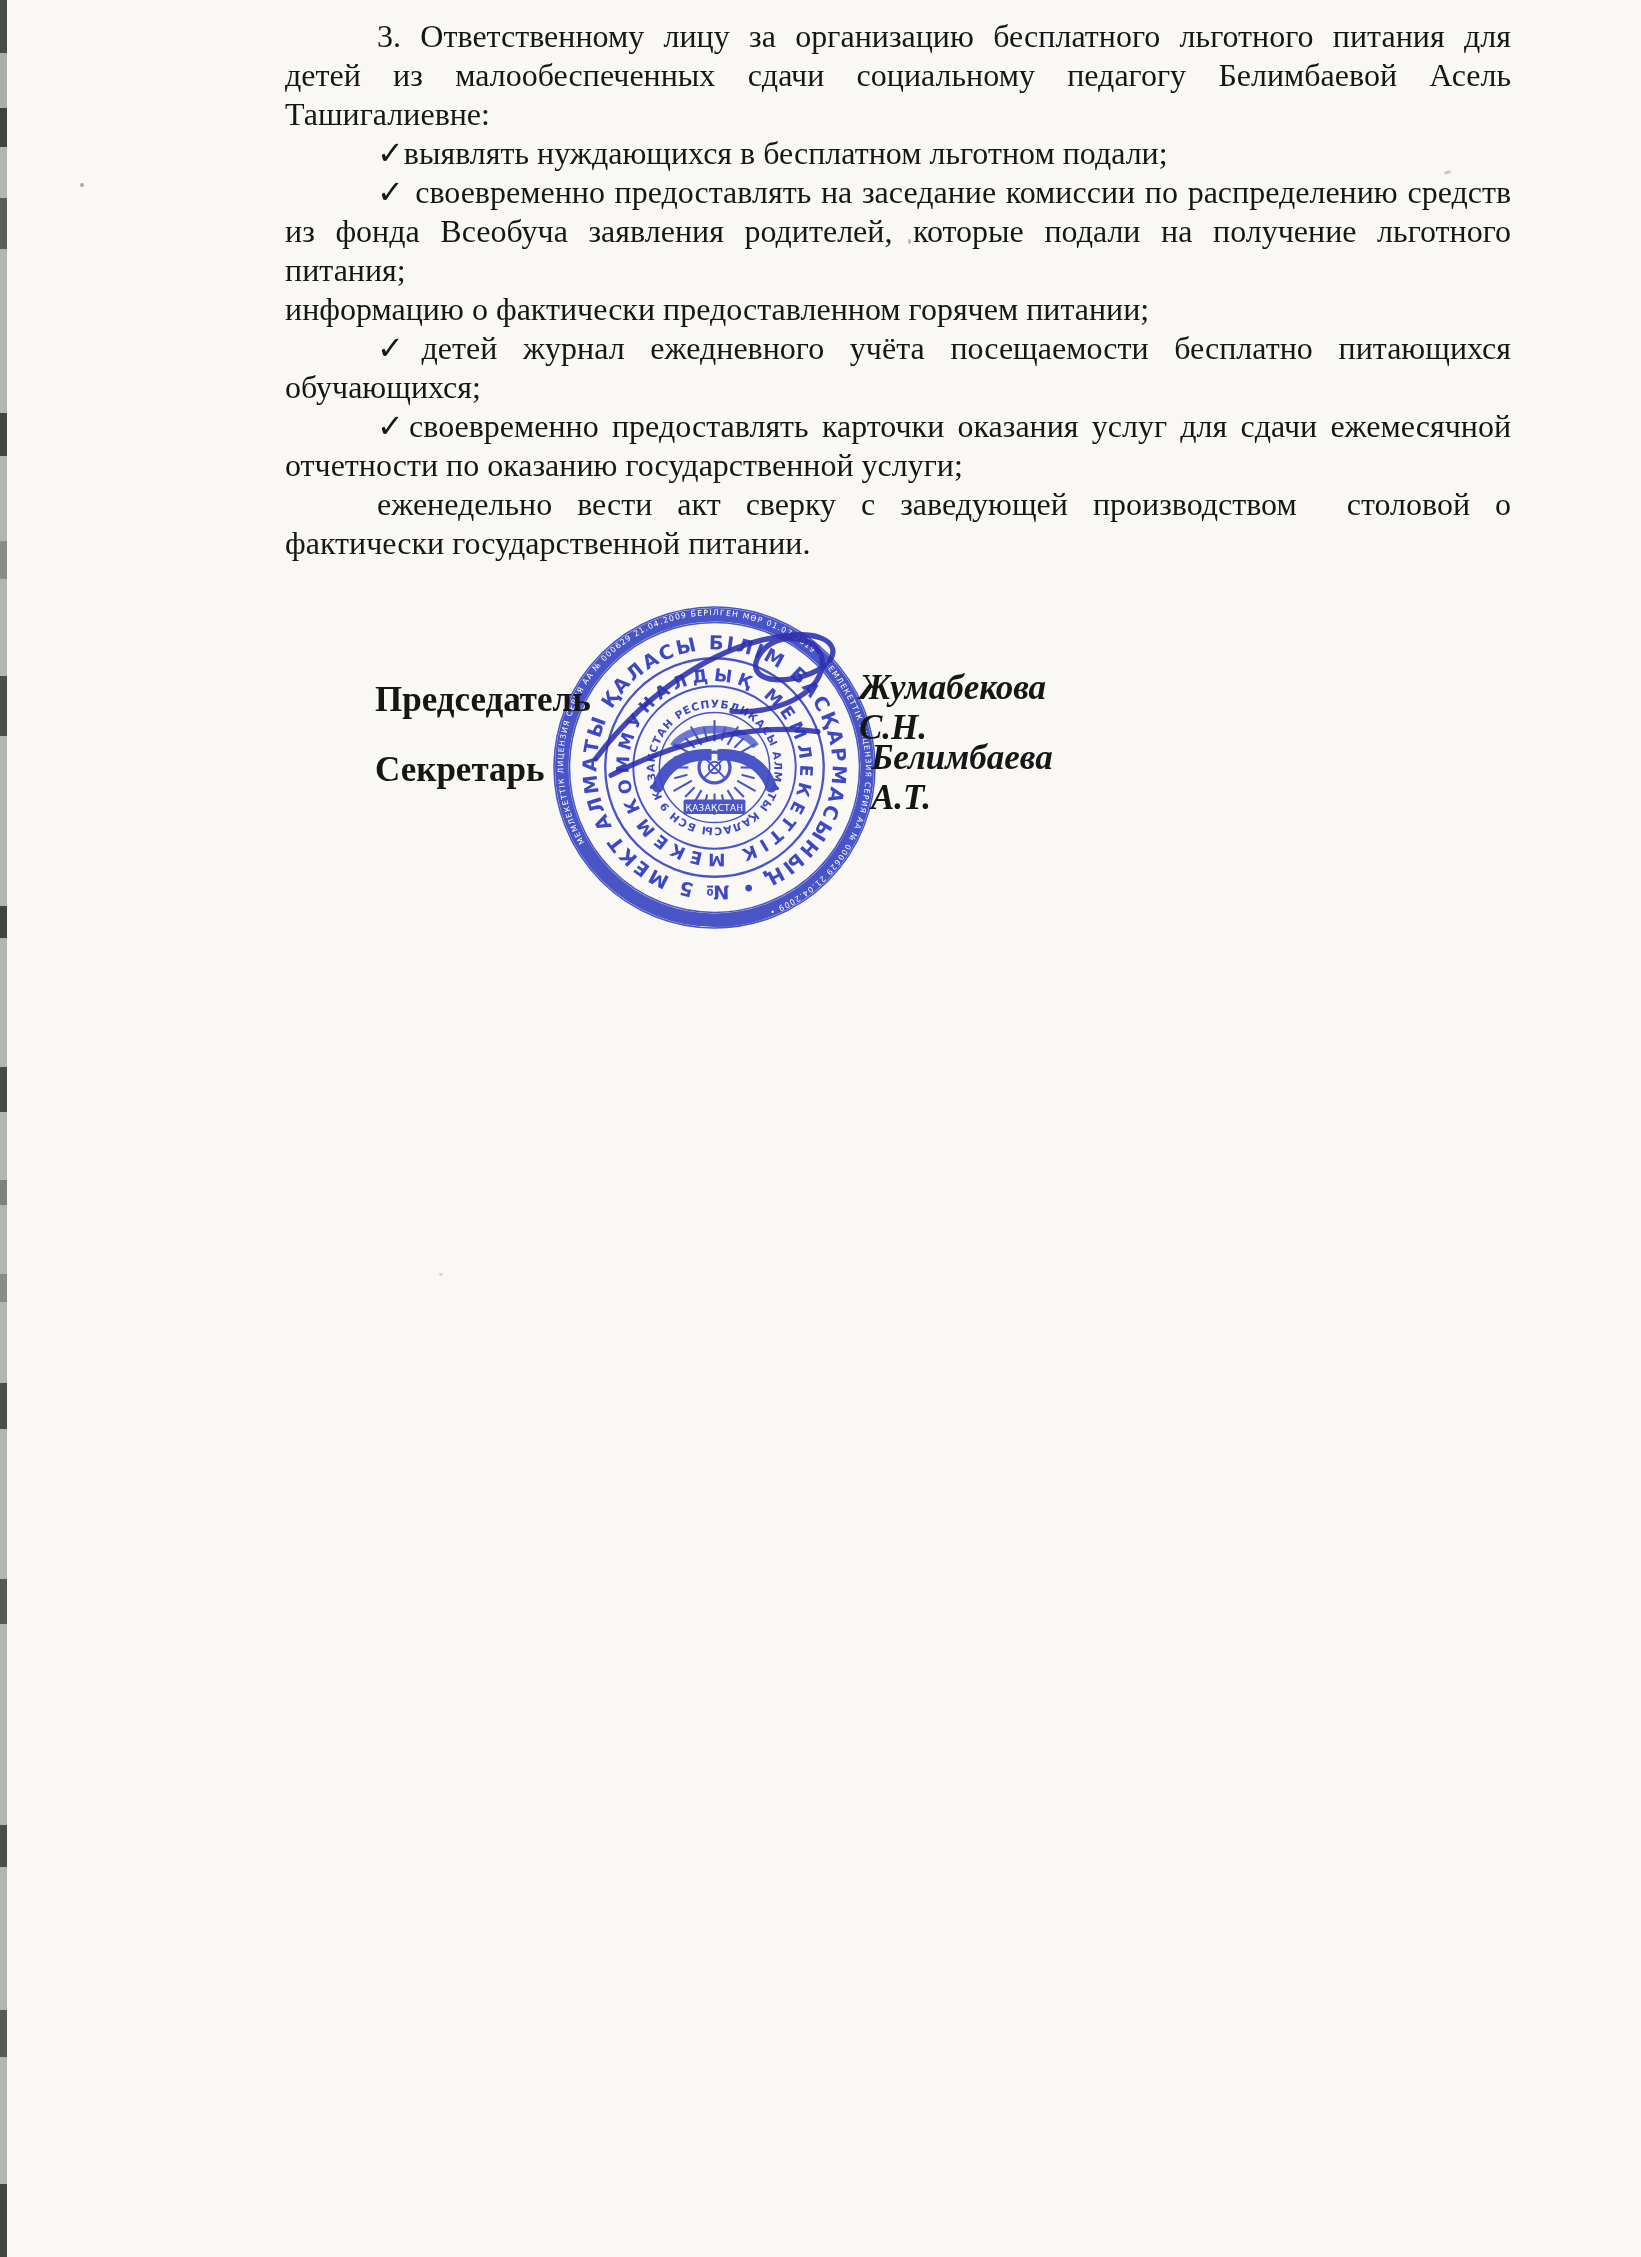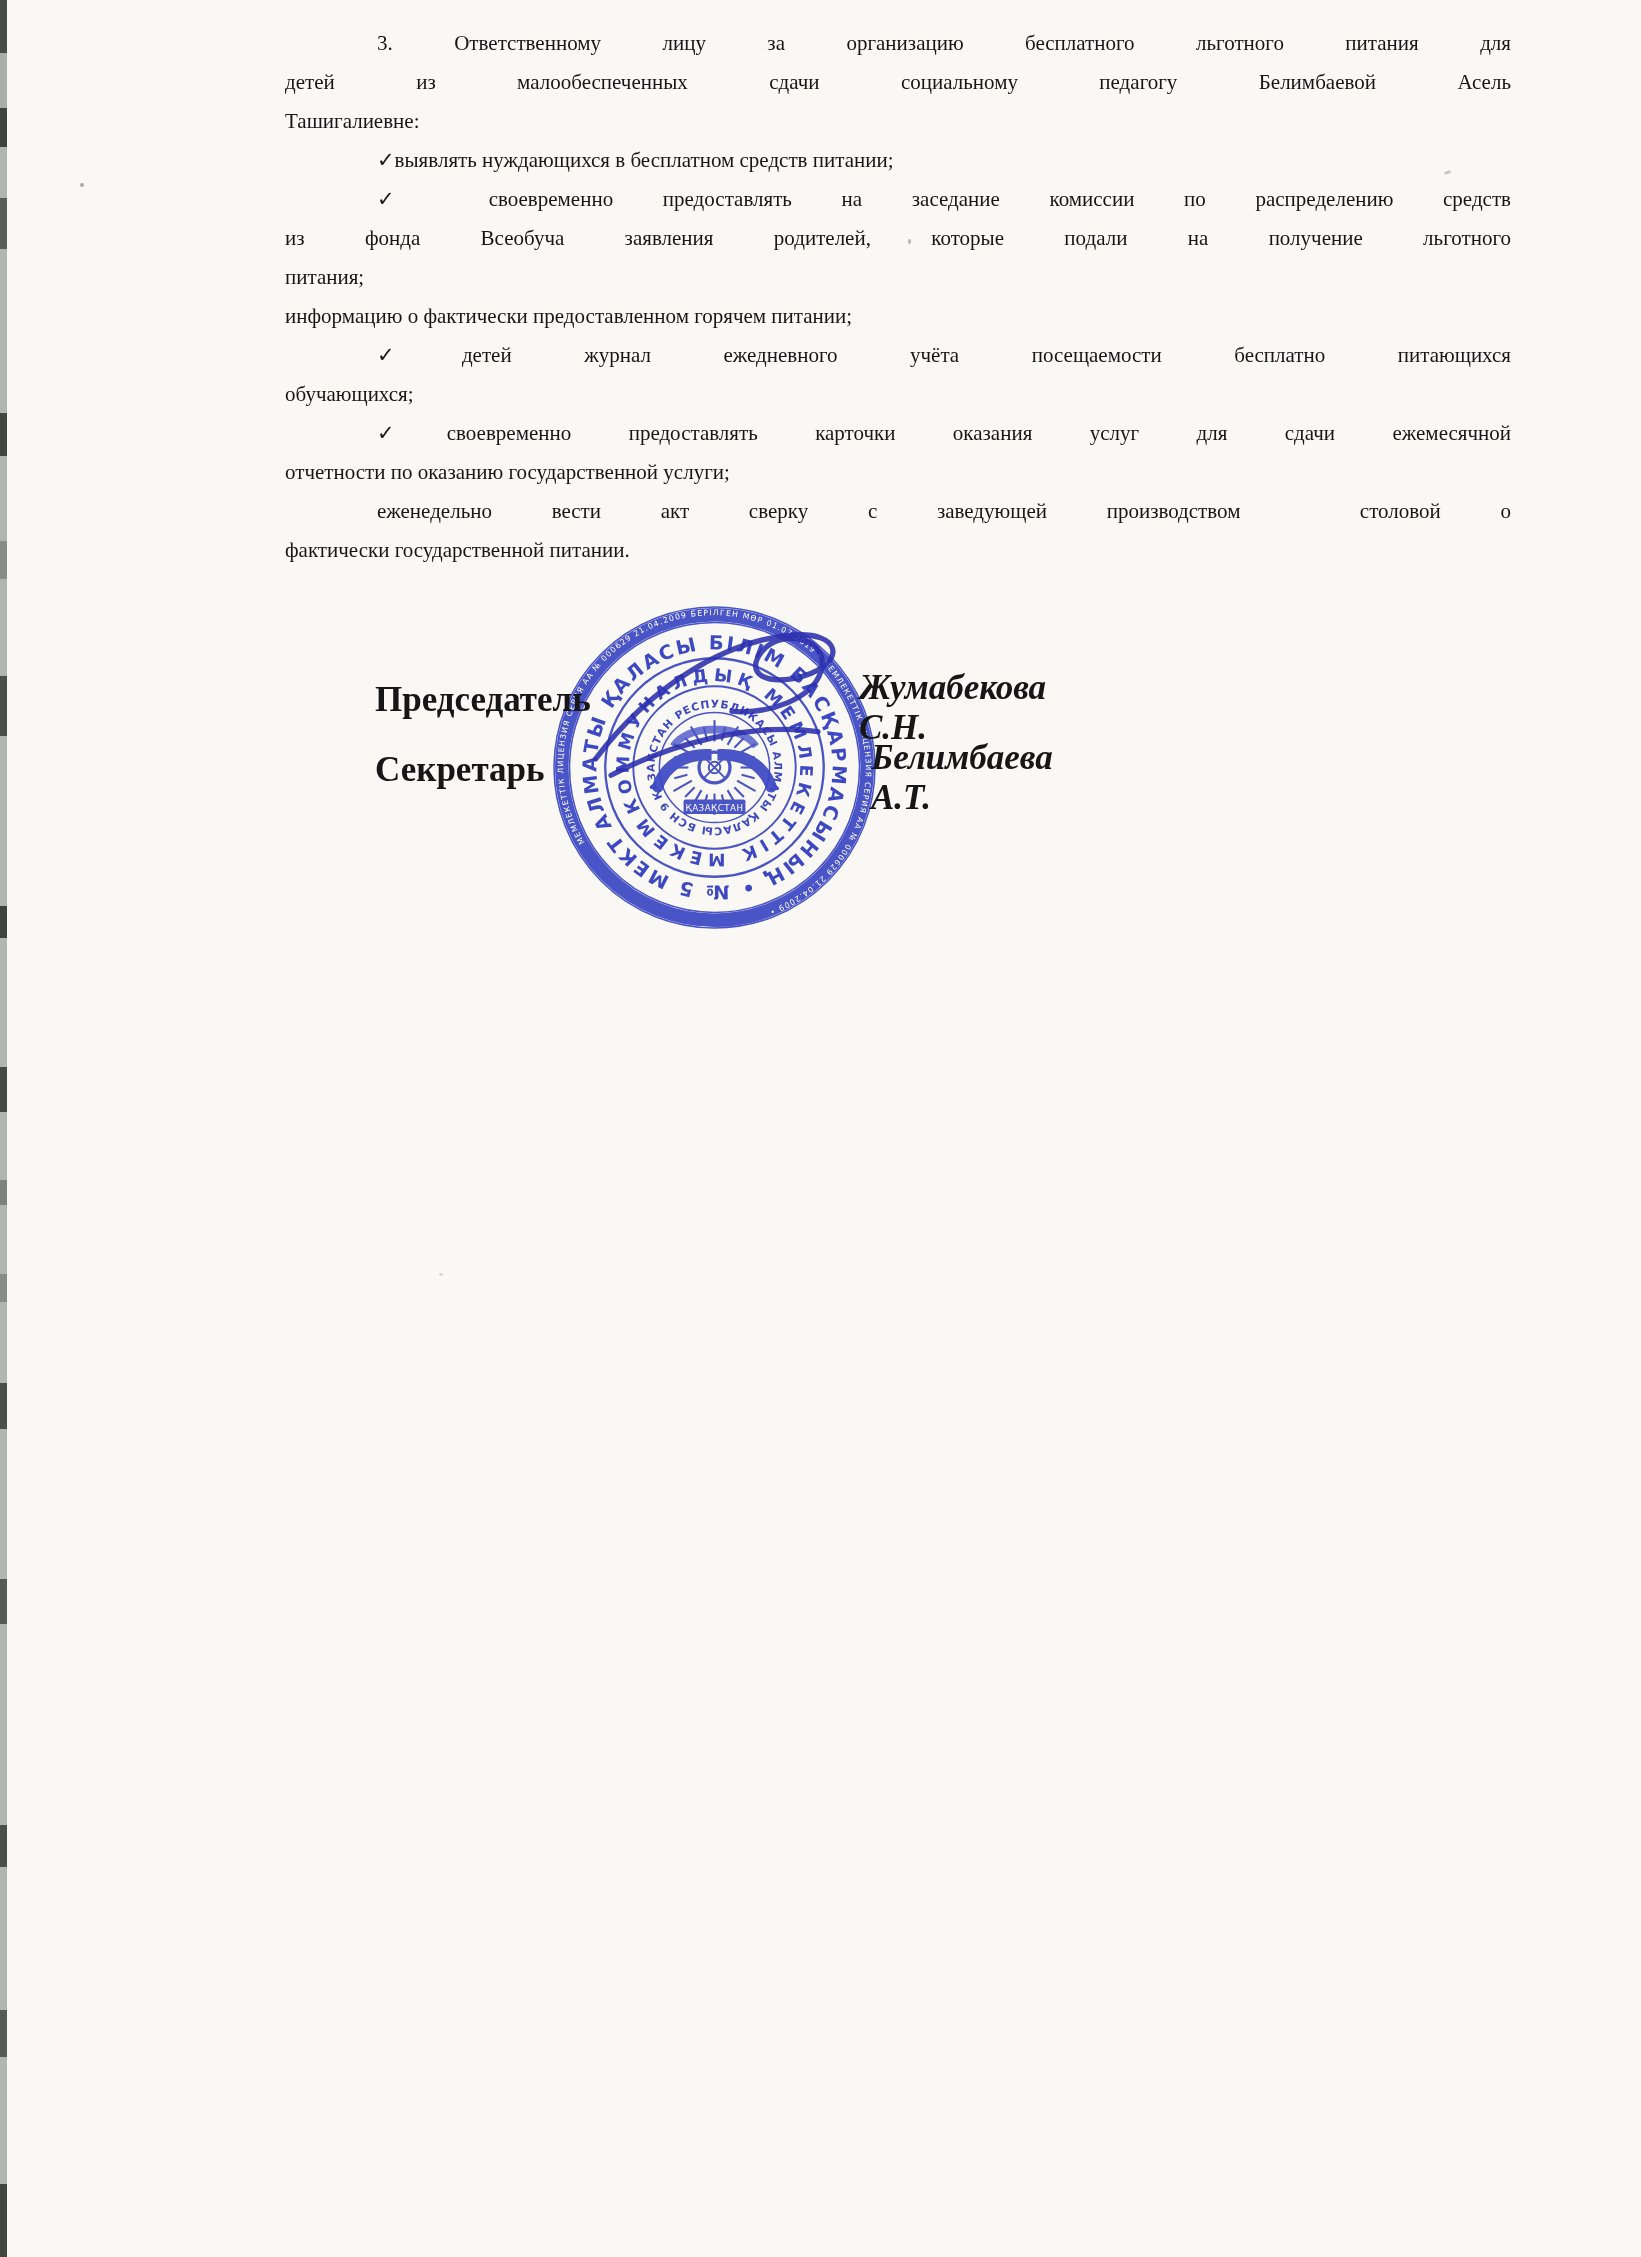--- a/index.html
+++ b/index.html
@@ -40,22 +40,22 @@
       #b2b6b0 1429px,#b2b6b0 1579px,
       #565b55 1579px,#565b55 1624px,
       #b2b6b0 1624px,#b2b6b0 1825px,
       #4a4f49 1825px,#4a4f49 1867px,
       #b2b6b0 1867px,#b2b6b0 2010px,
       #565b55 2010px,#565b55 2057px,
       #b2b6b0 2057px,#b2b6b0 2184px,
       #41463f 2184px,#41463f 2257px);
   }
   .doc{
-    position:absolute;left:285px;top:24px;width:1226px;
-    font-size:21px;
+    position:absolute;left:285px;top:17px;width:1226px;
+    font-size:32px;
   }
   .line{height:39px;line-height:39px;white-space:normal;}
   .line.j{text-align:justify;}
   .line.j::after{content:"";display:inline-block;width:100%;height:0;}
   .line.ind{text-indent:92px;}
   .sig-row{position:absolute;font-weight:bold;font-size:35px;z-index:3;}
   .sig-role{position:absolute;left:375px;top:0;margin-top:12px;}
   .sig-name{position:absolute;left:859px;top:0;font-style:italic;}
   .seal-wrap{position:absolute;left:526px;top:579px;width:377px;height:377px;z-index:2;}
   .speck{position:absolute;border-radius:50%;background:#8a8a86;}
@@ -68,21 +68,21 @@
 <body>
 
 <div class="page">
 
   <div class="scan-strip"></div>
 
   <div class="doc">
       <div class="line j ind">3. Ответственному лицу за организацию бесплатного льготного питания для</div>
       <div class="line j">детей из малообеспеченных сдачи социальному педагогу Белимбаевой Асель</div>
       <div class="line">Ташигалиевне:</div>
-      <div class="line ind">✓выявлять нуждающихся в бесплатном средств питании;</div>
+      <div class="line ind">✓выявлять нуждающихся в бесплатном льготном подали;</div>
       <div class="line j ind">✓ своевременно предоставлять на заседание комиссии по распределению средств</div>
       <div class="line j">из фонда Всеобуча заявления родителей, которые подали на получение льготного</div>
       <div class="line">питания;</div>
       <div class="line">информацию о фактически предоставленном горячем питании;</div>
       <div class="line j ind">✓детей журнал ежедневного учёта посещаемости бесплатно питающихся</div>
       <div class="line">обучающихся;</div>
       <div class="line j ind">✓своевременно предоставлять карточки оказания услуг для сдачи ежемесячной</div>
       <div class="line">отчетности по оказанию государственной услуги;</div>
       <div class="line j ind">еженедельно вести акт сверку с заведующей производством &nbsp;столовой о</div>
       <div class="line">фактически государственной питании.</div>

